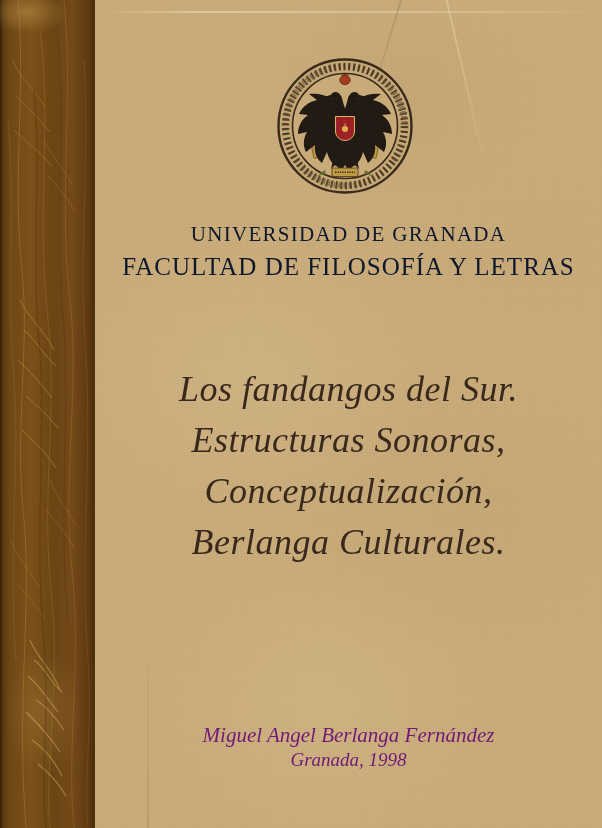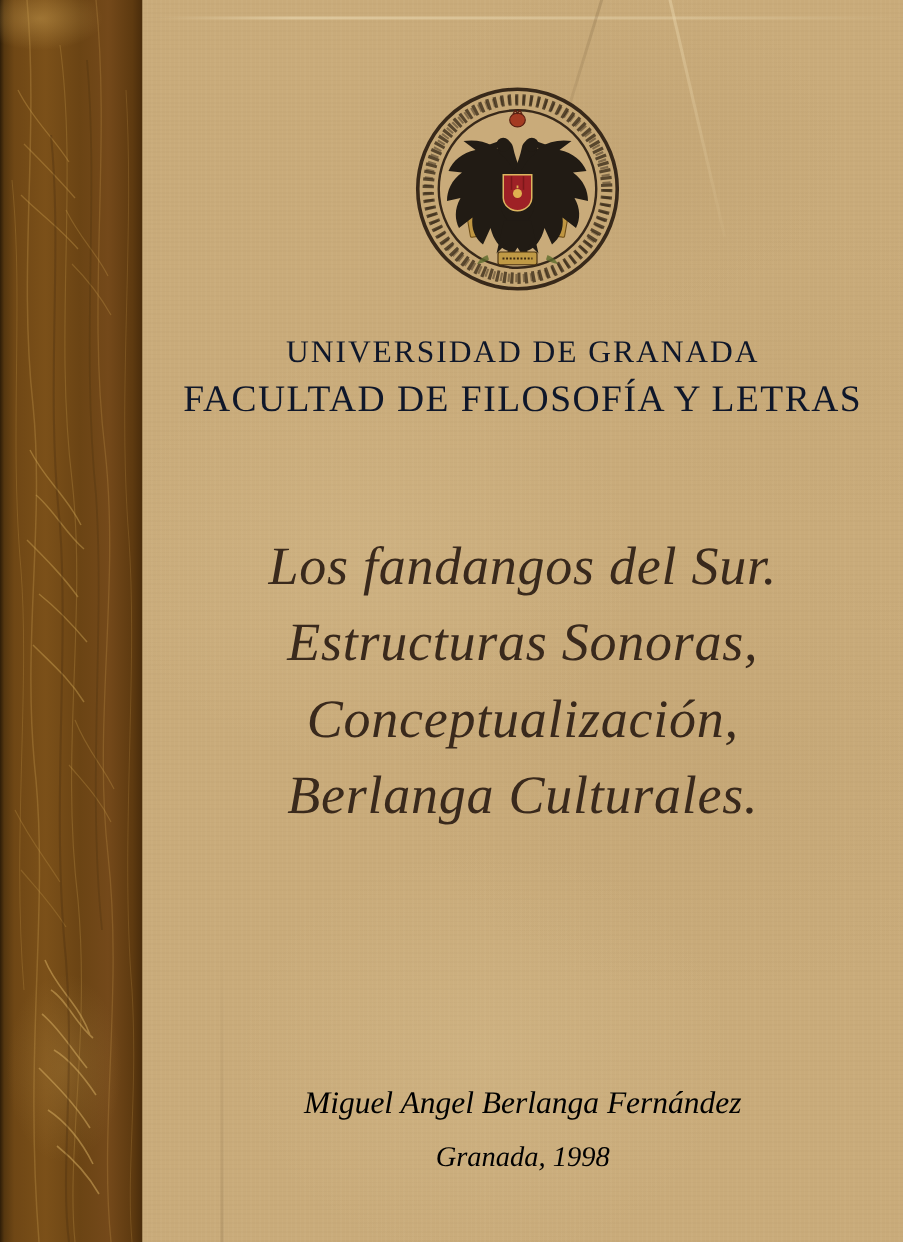--- a/index.html
+++ b/index.html
@@ -74,34 +74,34 @@
 
   
   .inst {
     position: absolute; left: 0; width: 507px; top: 222px;
     text-align: center; color: #0f172a;
   }
   .inst-line1 { font-size: 21px; letter-spacing: 1.3px; }
   .inst-line2 { font-size: 25px; letter-spacing: 1px; margin-top: 6px; }
 
   .title-block {
-    position: absolute; left: 0; width: 507px; top: 352px;
+    position: absolute; left: 0; width: 507px; top: 364px;
     text-align: center;
     font-style: italic;
     font-size: 36px; line-height: 51px;
     color: #39291c;
     letter-spacing: 0.5px;
   }
 
   .byline {
     position: absolute; left: 0; width: 507px; top: 723px;
-    text-align: center; font-style: italic; color: #000000;
+    text-align: center; font-style: italic; color: #701a75;
   }
   .author-name { font-size: 21px; }
-  .imprint { font-size: 19px; margin-top: 13px; }
+  .imprint { font-size: 19px; margin-top: 1px; }
 </style>
 </head>
 <body>
 
 <div class="book">
 
   <div class="spine">
     <svg viewBox="0 0 95 828" preserveAspectRatio="none">
       <g fill="none" stroke="#c79b4d">
         <path d="M18,0 C26,90 12,180 22,270 C30,350 14,430 24,520 C32,610 16,700 26,828" stroke-width="1" opacity="0.32"></path>

